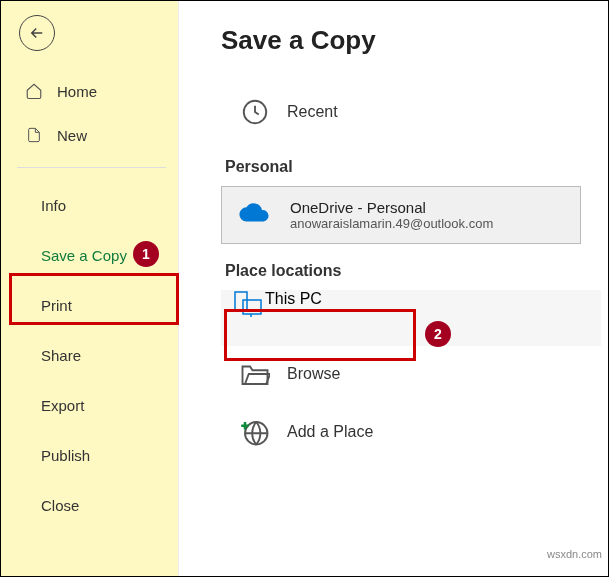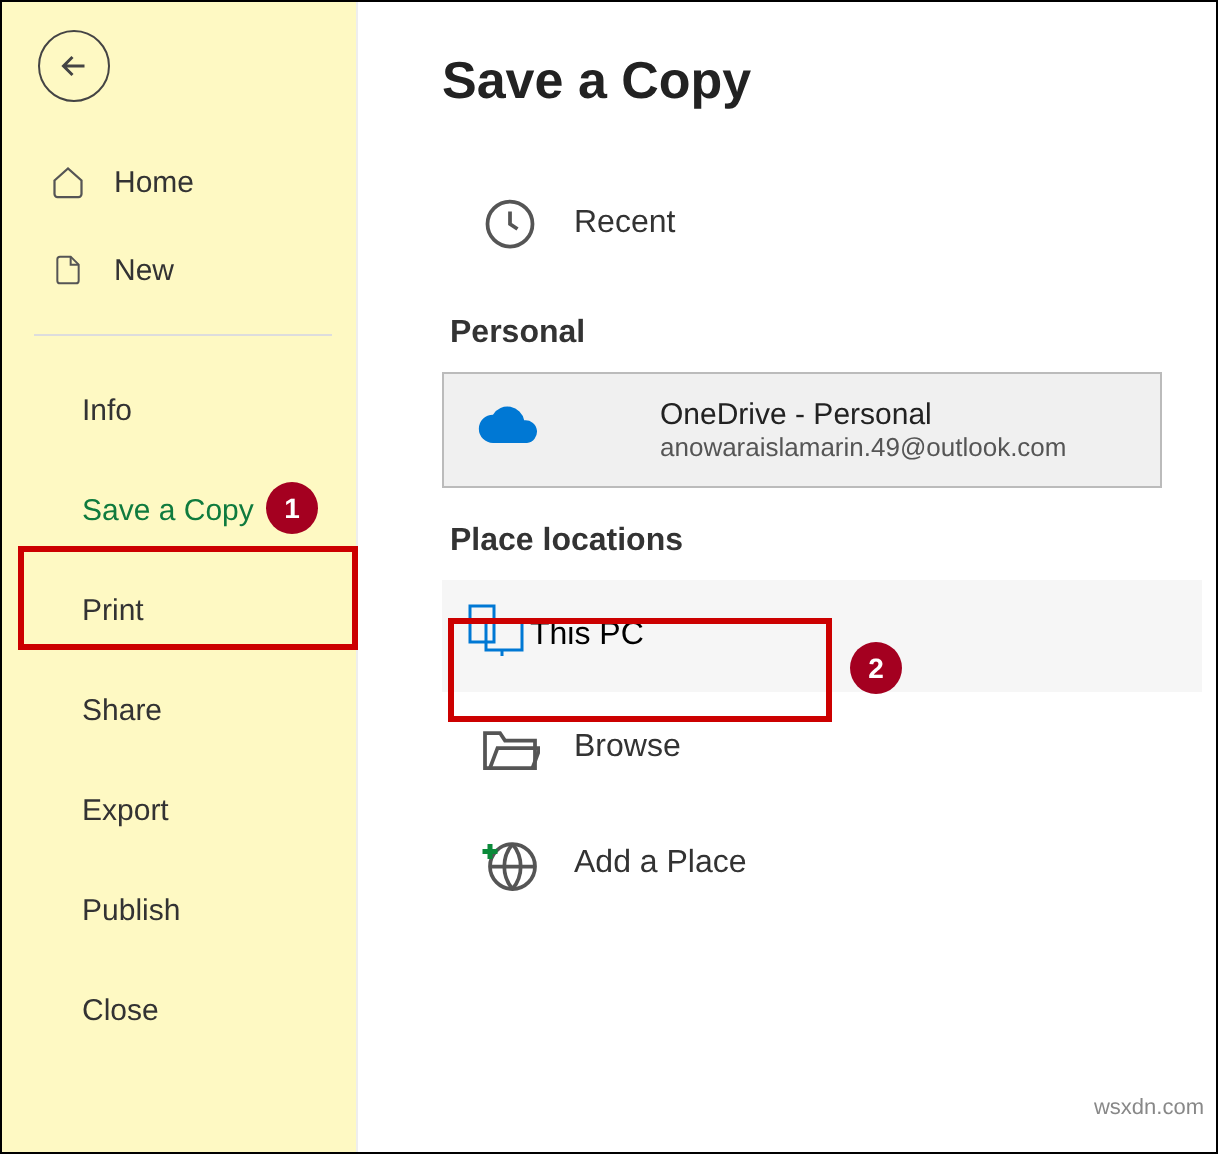--- a/index.html
+++ b/index.html
@@ -23,26 +23,26 @@
 
     .main { flex: 1; padding: 24px 0 0 42px; }
     .page-title { font-size: 26px; font-weight: 600; color: #222; margin-bottom: 28px; }
 
     .loc-item { display: flex; align-items: center; height: 56px; padding-left: 12px; cursor: pointer; margin-bottom: 2px; }
     .loc-item .loc-icon { width: 44px; display: flex; align-items: center; justify-content: center; margin-right: 10px; }
     .loc-item .loc-label { font-size: 16px; color: #333; }
 
     .section-title { font-size: 16px; font-weight: 700; color: #333; margin: 18px 0 10px 4px; }
 
-    .onedrive-card { border: 1px solid #bbb; background: #f0f0f0; padding: 12px 16px; display: flex; align-items: center; width: 360px; cursor: pointer; gap: 40px; }
+    .onedrive-card { border: 1px solid #bbb; background: #f0f0f0; padding: 12px 16px; display: flex; align-items: center; width: 360px; cursor: pointer; }
     .onedrive-card .cloud { width: 38px; margin-right: 14px; }
     .onedrive-card .od-title { font-size: 15px; color: #222; }
     .onedrive-card .od-email { font-size: 13px; color: #555; }
 
-    .thispc-row { display: flex; align-items: center; width: 380px; height: 56px; background: #f6f6f6; padding-left: 12px; }
+    .thispc-row { display: flex; align-items: flex-start; width: 380px; height: 56px; background: #f6f6f6; padding-left: 12px; }
 
     .highlight-box-2 { position: absolute; border: 3px solid #cc0000; left: 223px; top: 308px; width: 192px; height: 52px; pointer-events: none; }
     .badge-2 { left: 424px; top: 320px; }
 
     .watermark { position: absolute; right: 6px; bottom: 16px; font-size: 11px; color: #888; }
   </style>
 </head>
 <body>
 
 <div class="container">

